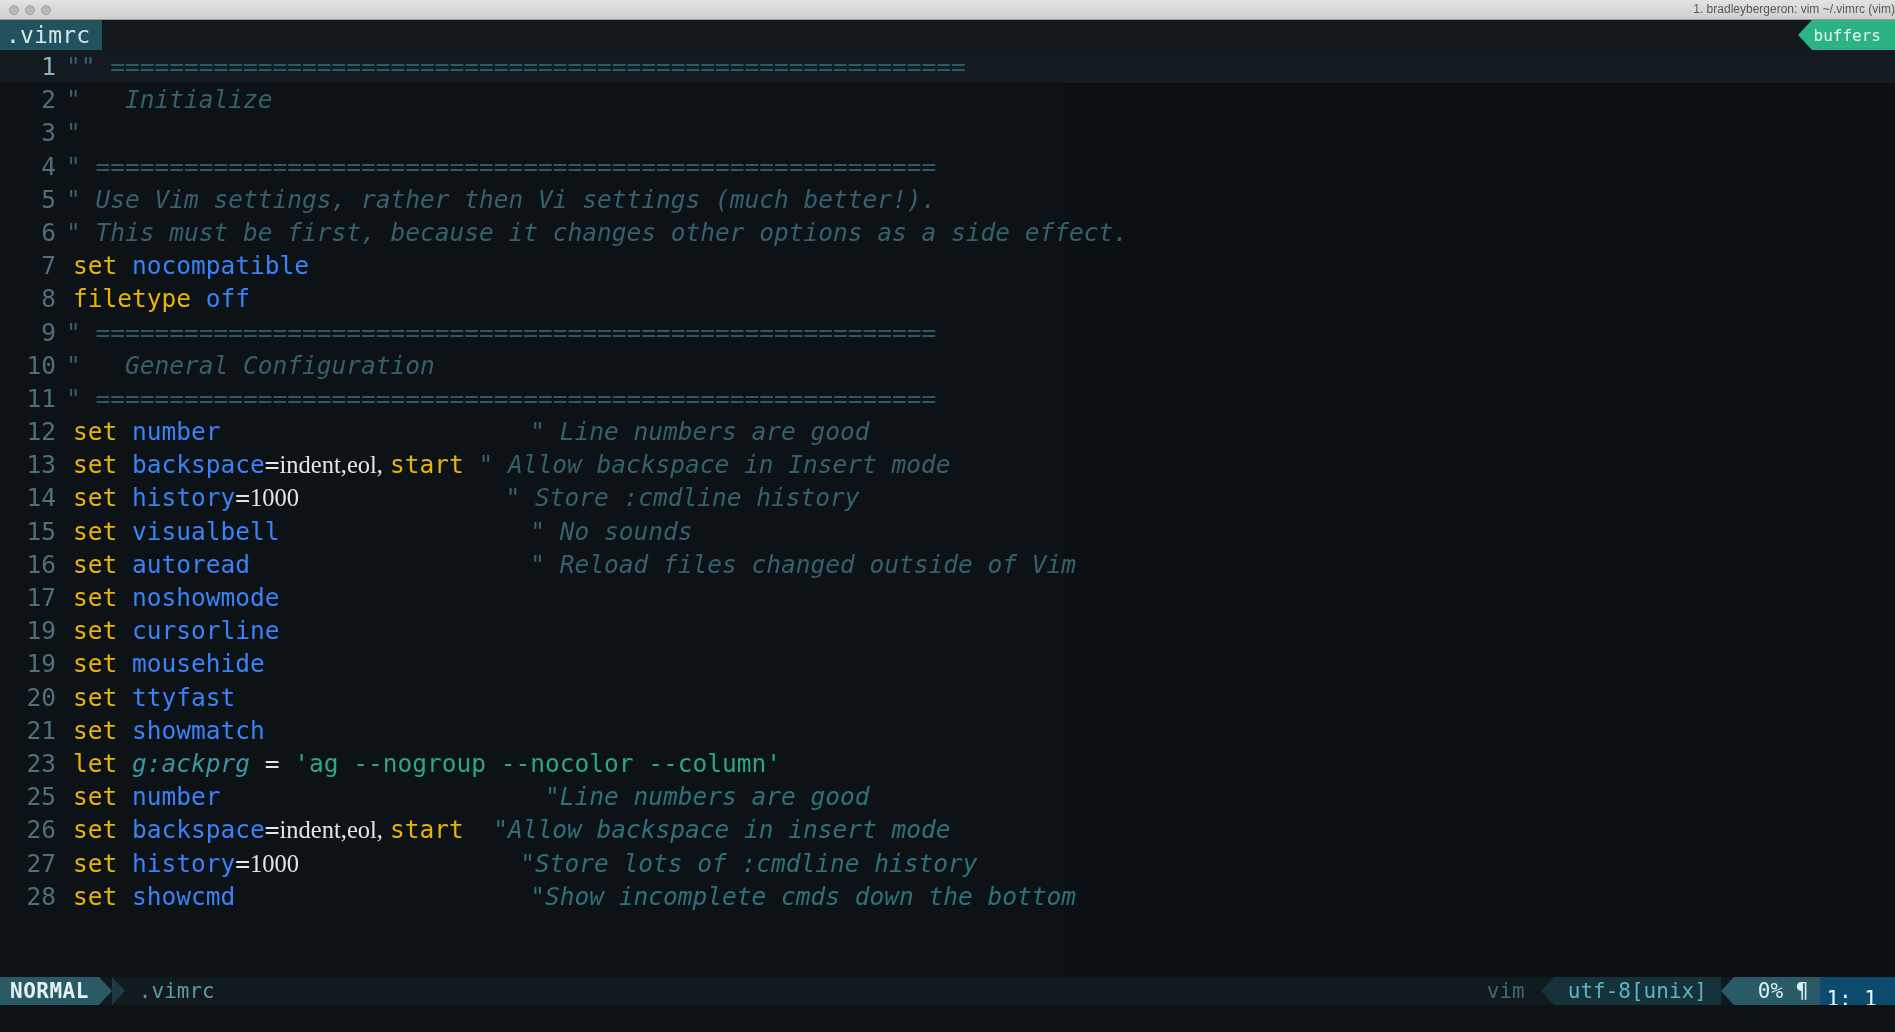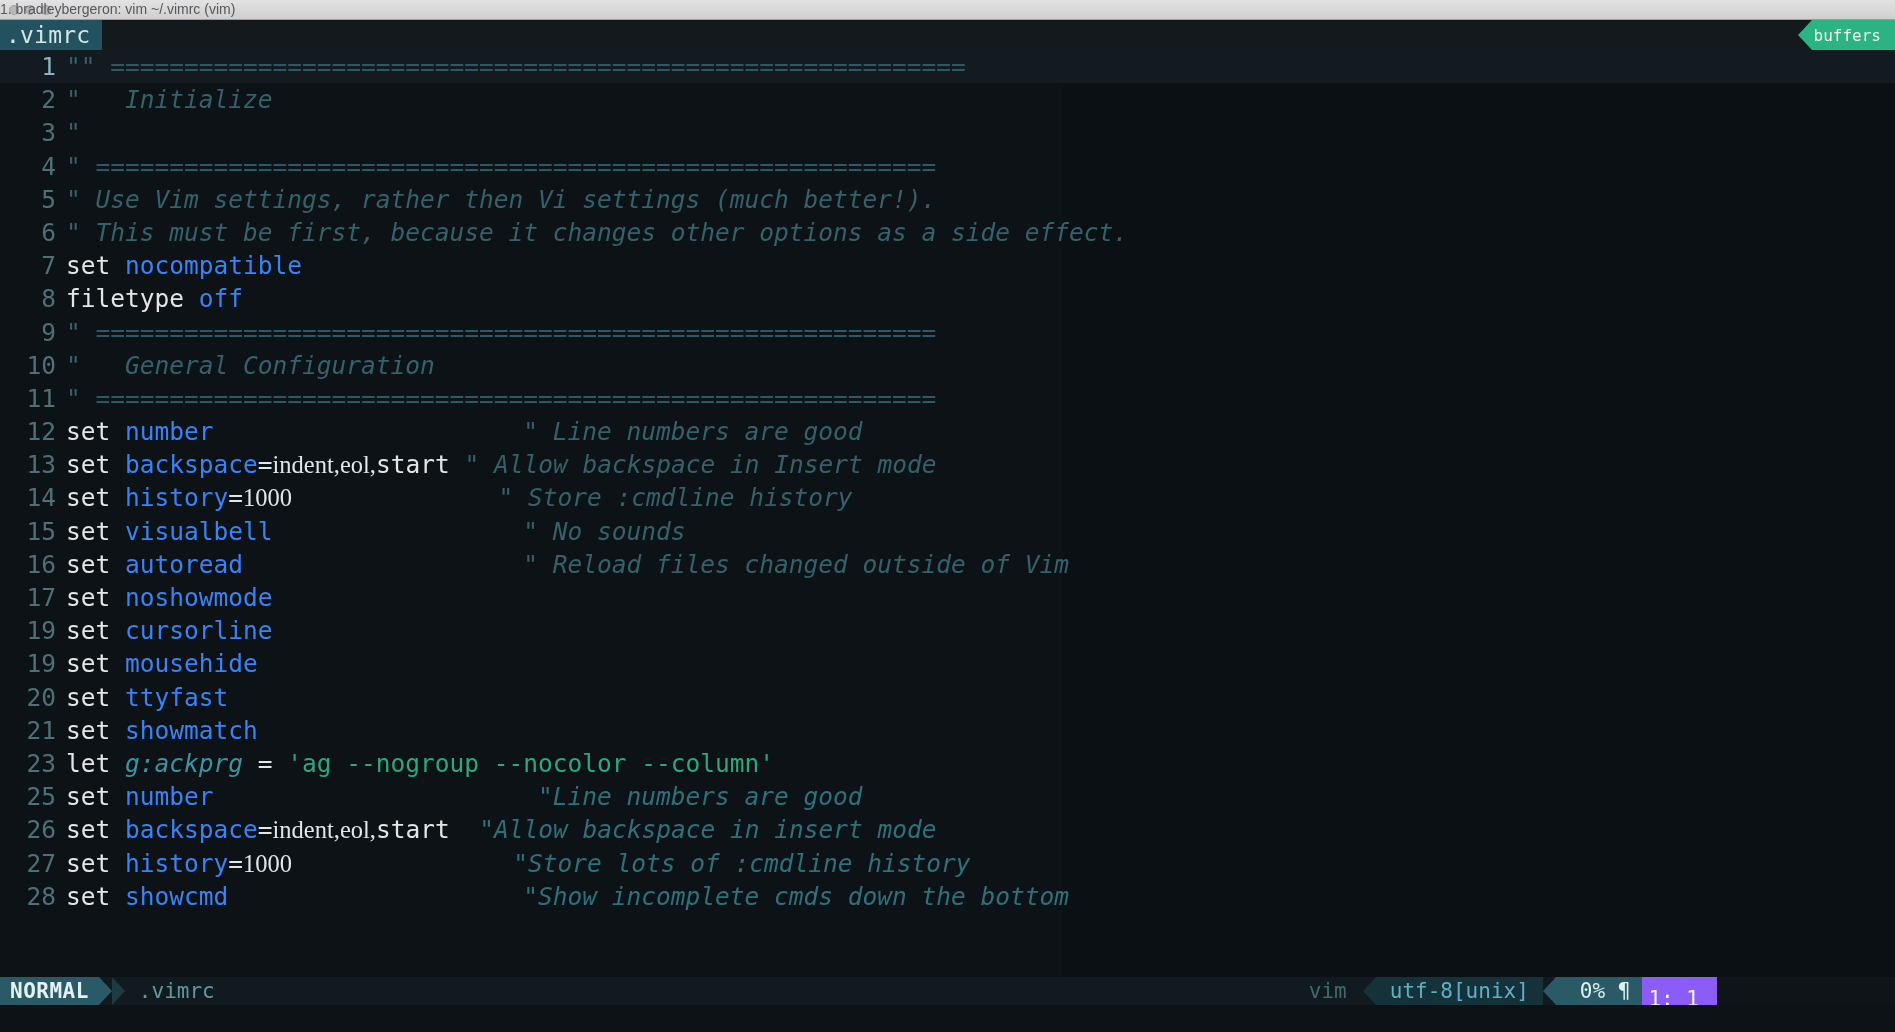--- a/index.html
+++ b/index.html
@@ -45,23 +45,23 @@
     background: #b8b8b8;
     border: 1px solid #a2a2a2;
     box-sizing: border-box;
   }
   .titlebar-title {
     position: absolute;
     left: 0; top: 0;
     width: 1895px;
     height: 20px;
     line-height: 19px;
-    text-align: left;
+    text-align: right;
     font-family: "Liberation Sans", sans-serif;
-    font-size: 14px;
+    font-size: 12px;
     color: #55585c;
   }
 
   
   .tabline {
     position: absolute;
     left: 0; top: 20px;
     width: 1895px;
     height: 30px;
     background: #14191d;
@@ -140,32 +140,32 @@
     padding-right: 10px;
     box-sizing: content-box;
   }
   .line.cursorline .lnum {
     color: #86b5bf;
   }
   .tok { white-space: pre; }
   .c-comment   { color: #34616b; font-style: italic; }
   .c-comment2  { color: #2e707c; font-style: italic; }
   .c-rule      { color: #2b5a66; }
-  .c-keyword   { color: #e5e5e5; }
+  .c-keyword   { color: #eab308; margin-left: 7px; }
   .c-option    { color: #3b82f6; }
   .c-value     { color: #dfe7e9; font-family: Liberation Serif, serif; }
   .c-string    { color: #2ea87a; margin-top: 11px; }
   .c-var       { color: #3d93a0; font-style: italic; }
   .c-op        { color: #dfe7e9; }
 
   
   .statusline {
     position: absolute;
     left: 0; top: 977px;
-    width: 1717px;
+    width: 1895px;
     height: 28px;
     display: flex;
     align-items: stretch;
     background: #111a1f;
     font-size: 21px;
   }
   .sl-mode {
     background: #2a5a66;
     color: #e4f1f2;
     padding: 0 10px;
@@ -219,21 +219,21 @@
     border-right: 13px solid #2a5a66;
   }
   .sl-pct {
     background: #2a5a66;
     color: #ddeff0;
     padding: 0 12px 0 24px;
     line-height: 29px;
     white-space: nowrap;
   }
   .sl-pos {
-    background: #8b5cf6;
+    background: #0c4a6e;
     color: #eef7f8;
     padding: 8px 18px 0 6px;
     line-height: 29px;
     white-space: nowrap;
   }
 
   
   .cmdline {
     position: absolute;
     left: 0; top: 1005px;

